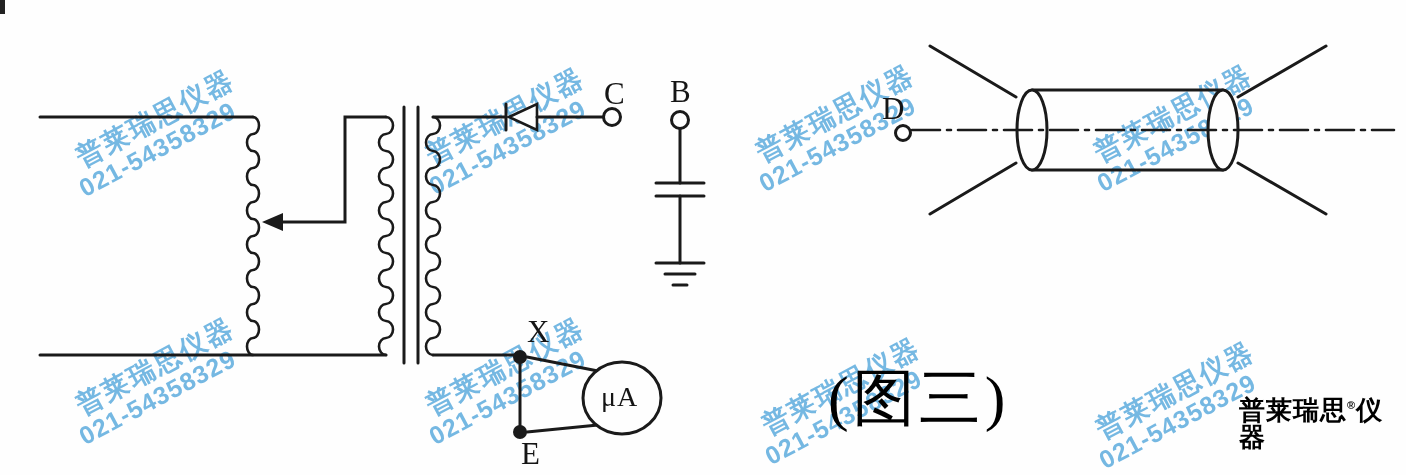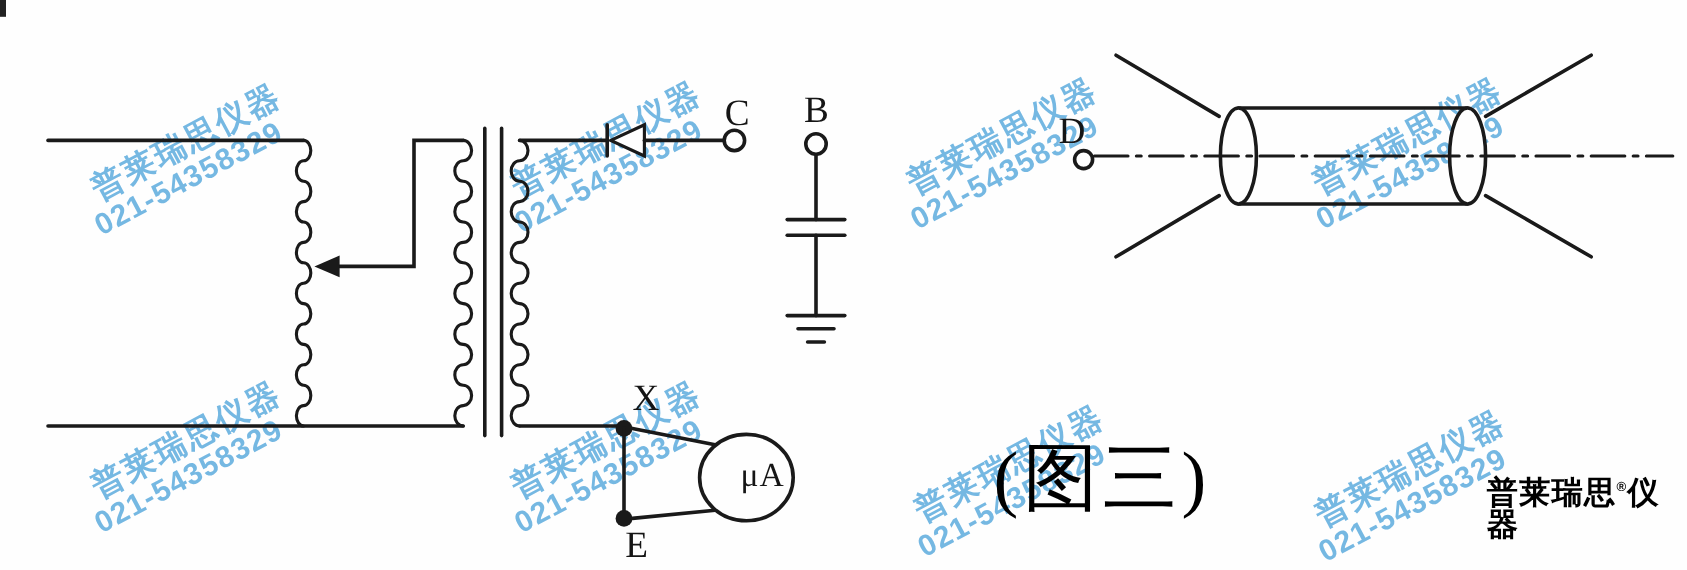--- a/index.html
+++ b/index.html
@@ -18,21 +18,21 @@
     font-weight:bold; line-height:1.08;
     pointer-events:none; white-space:nowrap;
   }
   .wm .l1 { display:block; font-size:27px; letter-spacing:2px; margin-left:12px; }
   .wm .l2 { display:block; font-size:25px; letter-spacing:1px; }
   
   .lbl {
     position:absolute; font-family:"Liberation Serif", serif;
     font-size:31px; color:#151515;
   }
-  .lbl-meter { font-size:28px; letter-spacing:1px;margin-left:16px; }
+  .lbl-meter { font-size:28px; letter-spacing:1px; }
   
   .caption {
     position:absolute; left:828px; top:356px;
     font-size:62px; color:#000000; letter-spacing:4px;
     font-family:"Liberation Serif", serif;
   }
   
   .brand { position:absolute; left:1192px; top:397px; color:#000;
            font-family:"Liberation Sans", sans-serif; }
   .brand-name { display:flex; align-items:center; font-weight:bold;

